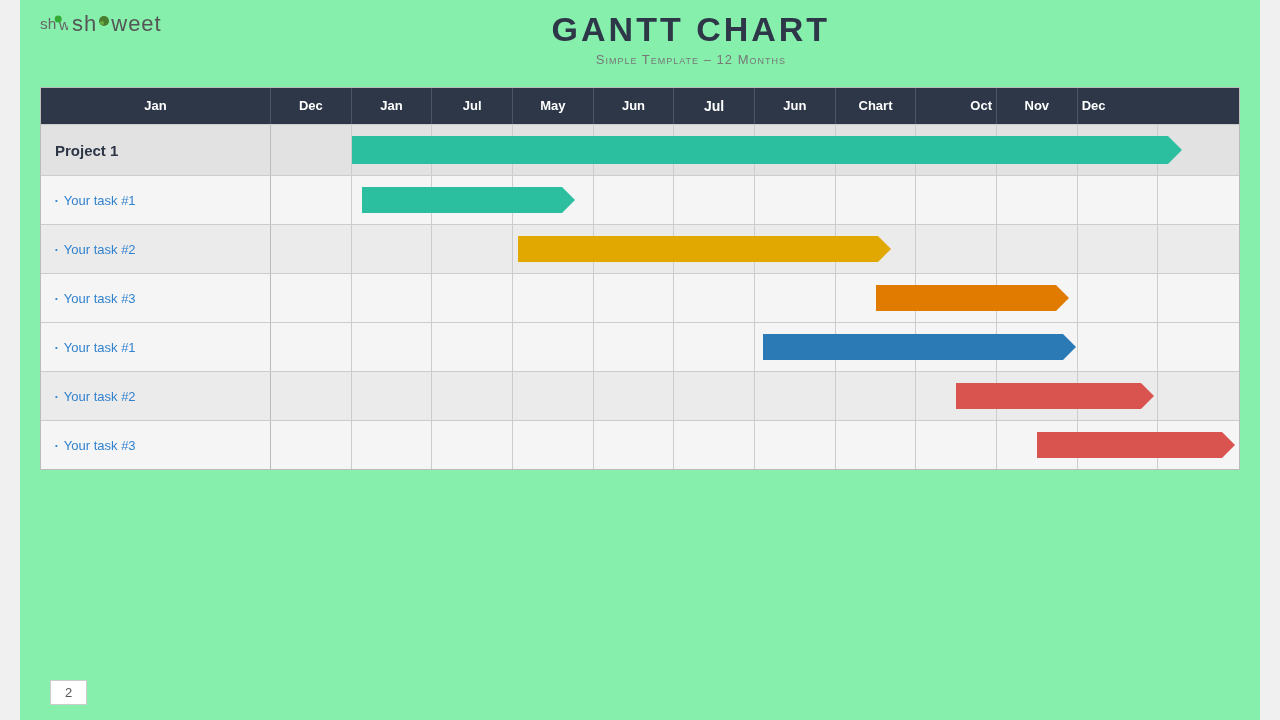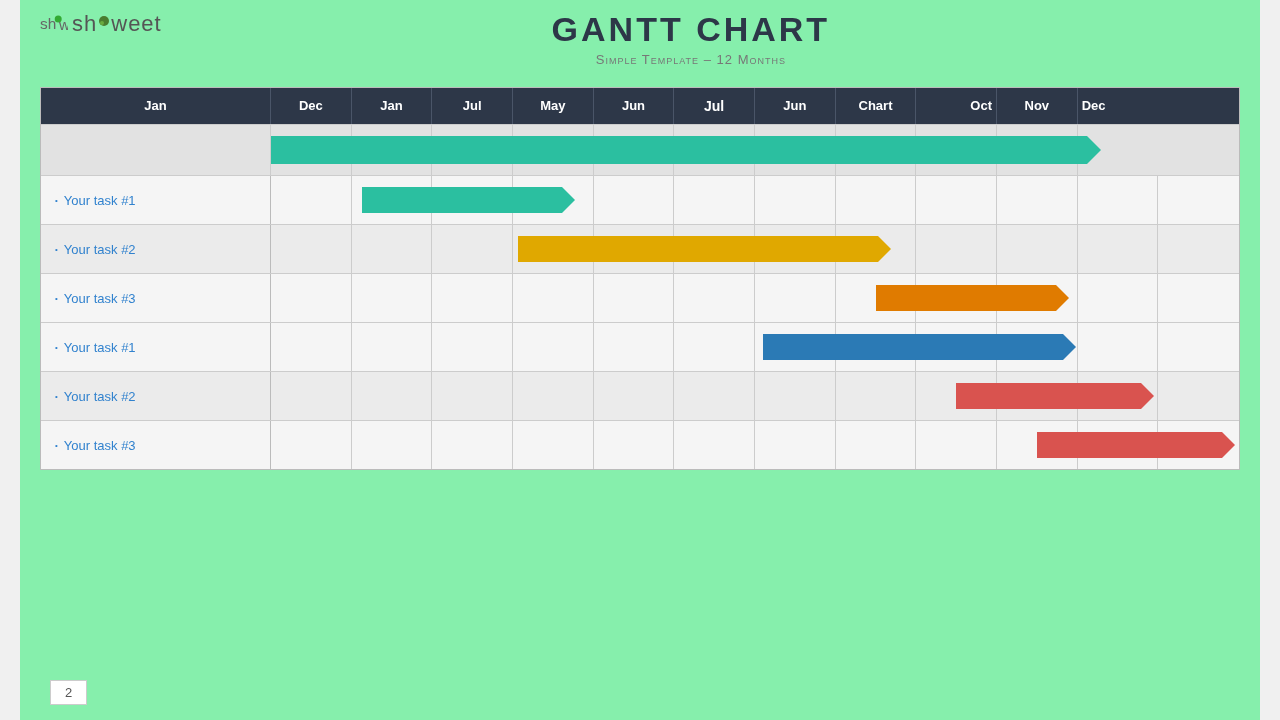--- a/index.html
+++ b/index.html
@@ -82,20 +82,21 @@
           <div style="color:white; text-align:center; padding:10px 4px; border-right:1px solid #4a5568; font-size:13px; font-weight:600;">Jun</div>
           <div style="color:white; text-align:center; padding:10px 4px; border-right:1px solid #4a5568; font-size:14px; font-weight:600;">Jul</div>
           <div style="color:white; text-align:center; padding:10px 4px; border-right:1px solid #4a5568; font-size:13px; font-weight:600;">Jun</div>
           <div style="color:white; text-align:center; padding:10px 4px; border-right:1px solid #4a5568; font-size:13px; font-weight:600;">Chart</div>
           <div style="color:white; text-align:right; padding:10px 4px; border-right:1px solid #4a5568; font-size:13px; font-weight:700;">Oct</div>
           <div style="color:white; text-align:center; padding:10px 4px; border-right:1px solid #4a5568; font-size:13px; font-weight:600;">Nov</div>
           <div style="color:white; text-align:left; padding:10px 4px; font-size:13px; font-weight:600;">Dec</div>
         </div>
 
         <div style="display:grid; grid-template-columns:230px repeat(12,1fr); background:#e2e2e2; border-top:1px solid #ccc; position:relative;">
+          <div style="padding:0 14px; display:flex; align-items:center; min-height:50px; border-right:1px solid #bbb; font-weight:700; font-size:15px; color:#2d3748;">Project 1</div>
 
           <div style="border-right:1px solid #ccc; min-height:50px; position:relative;"></div>
           <div style="border-right:1px solid #ccc; min-height:50px; position:relative;">
 
             <div style="position:absolute; top:50%; transform:translateY(-50%); left:0; height:28px; display:flex; align-items:center; z-index:2; width: calc(830px + 0px);">
               <div style="height:28px; width: calc(820px); background:#2bbfa0;"></div>
               <div style="width:0; height:0; border-top:14px solid transparent; border-bottom:14px solid transparent; border-left:14px solid #2bbfa0;"></div>
             </div>
           </div>
           <div style="border-right:1px solid #ccc; min-height:50px;"></div>

